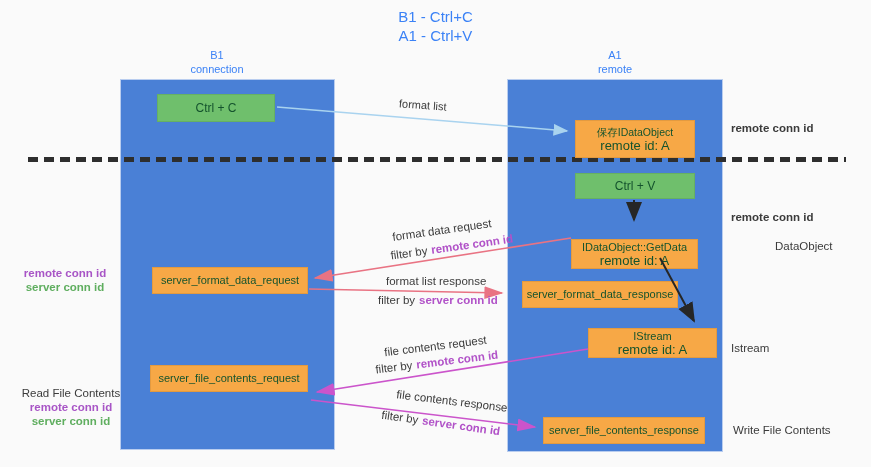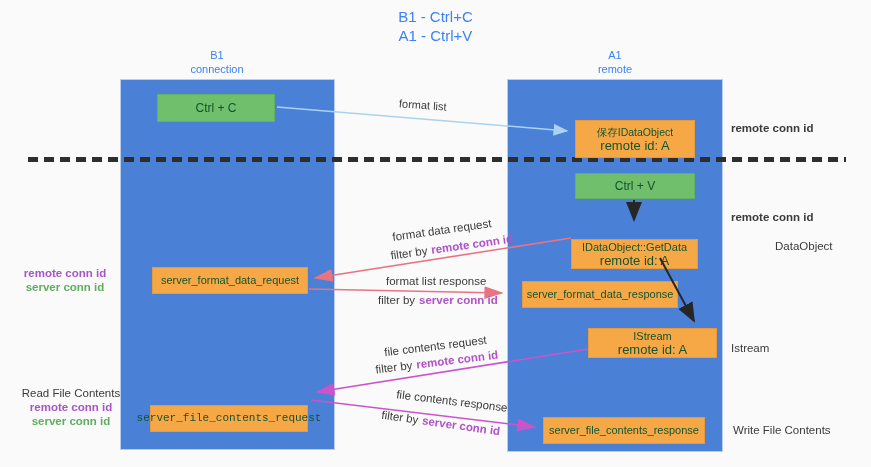--- a/index.html
+++ b/index.html
@@ -90,21 +90,21 @@
 
   <div class="node orange" style="left:510px;top:281px;width:156px;height:27px;margin-left:12px;">
     <span>server_format_data_response</span>
   </div>
 
   <div class="node orange" style="left:588px;top:328px;width:129px;height:30px;">
     <span>IStream</span>
     <span class="l2">remote id: A</span>
   </div>
 
-  <div class="node orange" style="left:150px;top:405px;width:158px;height:27px;font-family:Liberation Mono, monospace;">
+  <div class="node orange" style="left:150px;top:365px;width:158px;height:27px;">
     <span>server_file_contents_request</span>
   </div>
 
   <div class="node orange" style="left:543px;top:417px;width:162px;height:27px;">
     <span>server_file_contents_response</span>
   </div>
 
   <svg class="arrows" width="871" height="467" viewBox="0 0 871 467">
     <defs>
       <marker id="m-blue" markerWidth="11" markerHeight="9" refX="9" refY="4" orient="auto">

